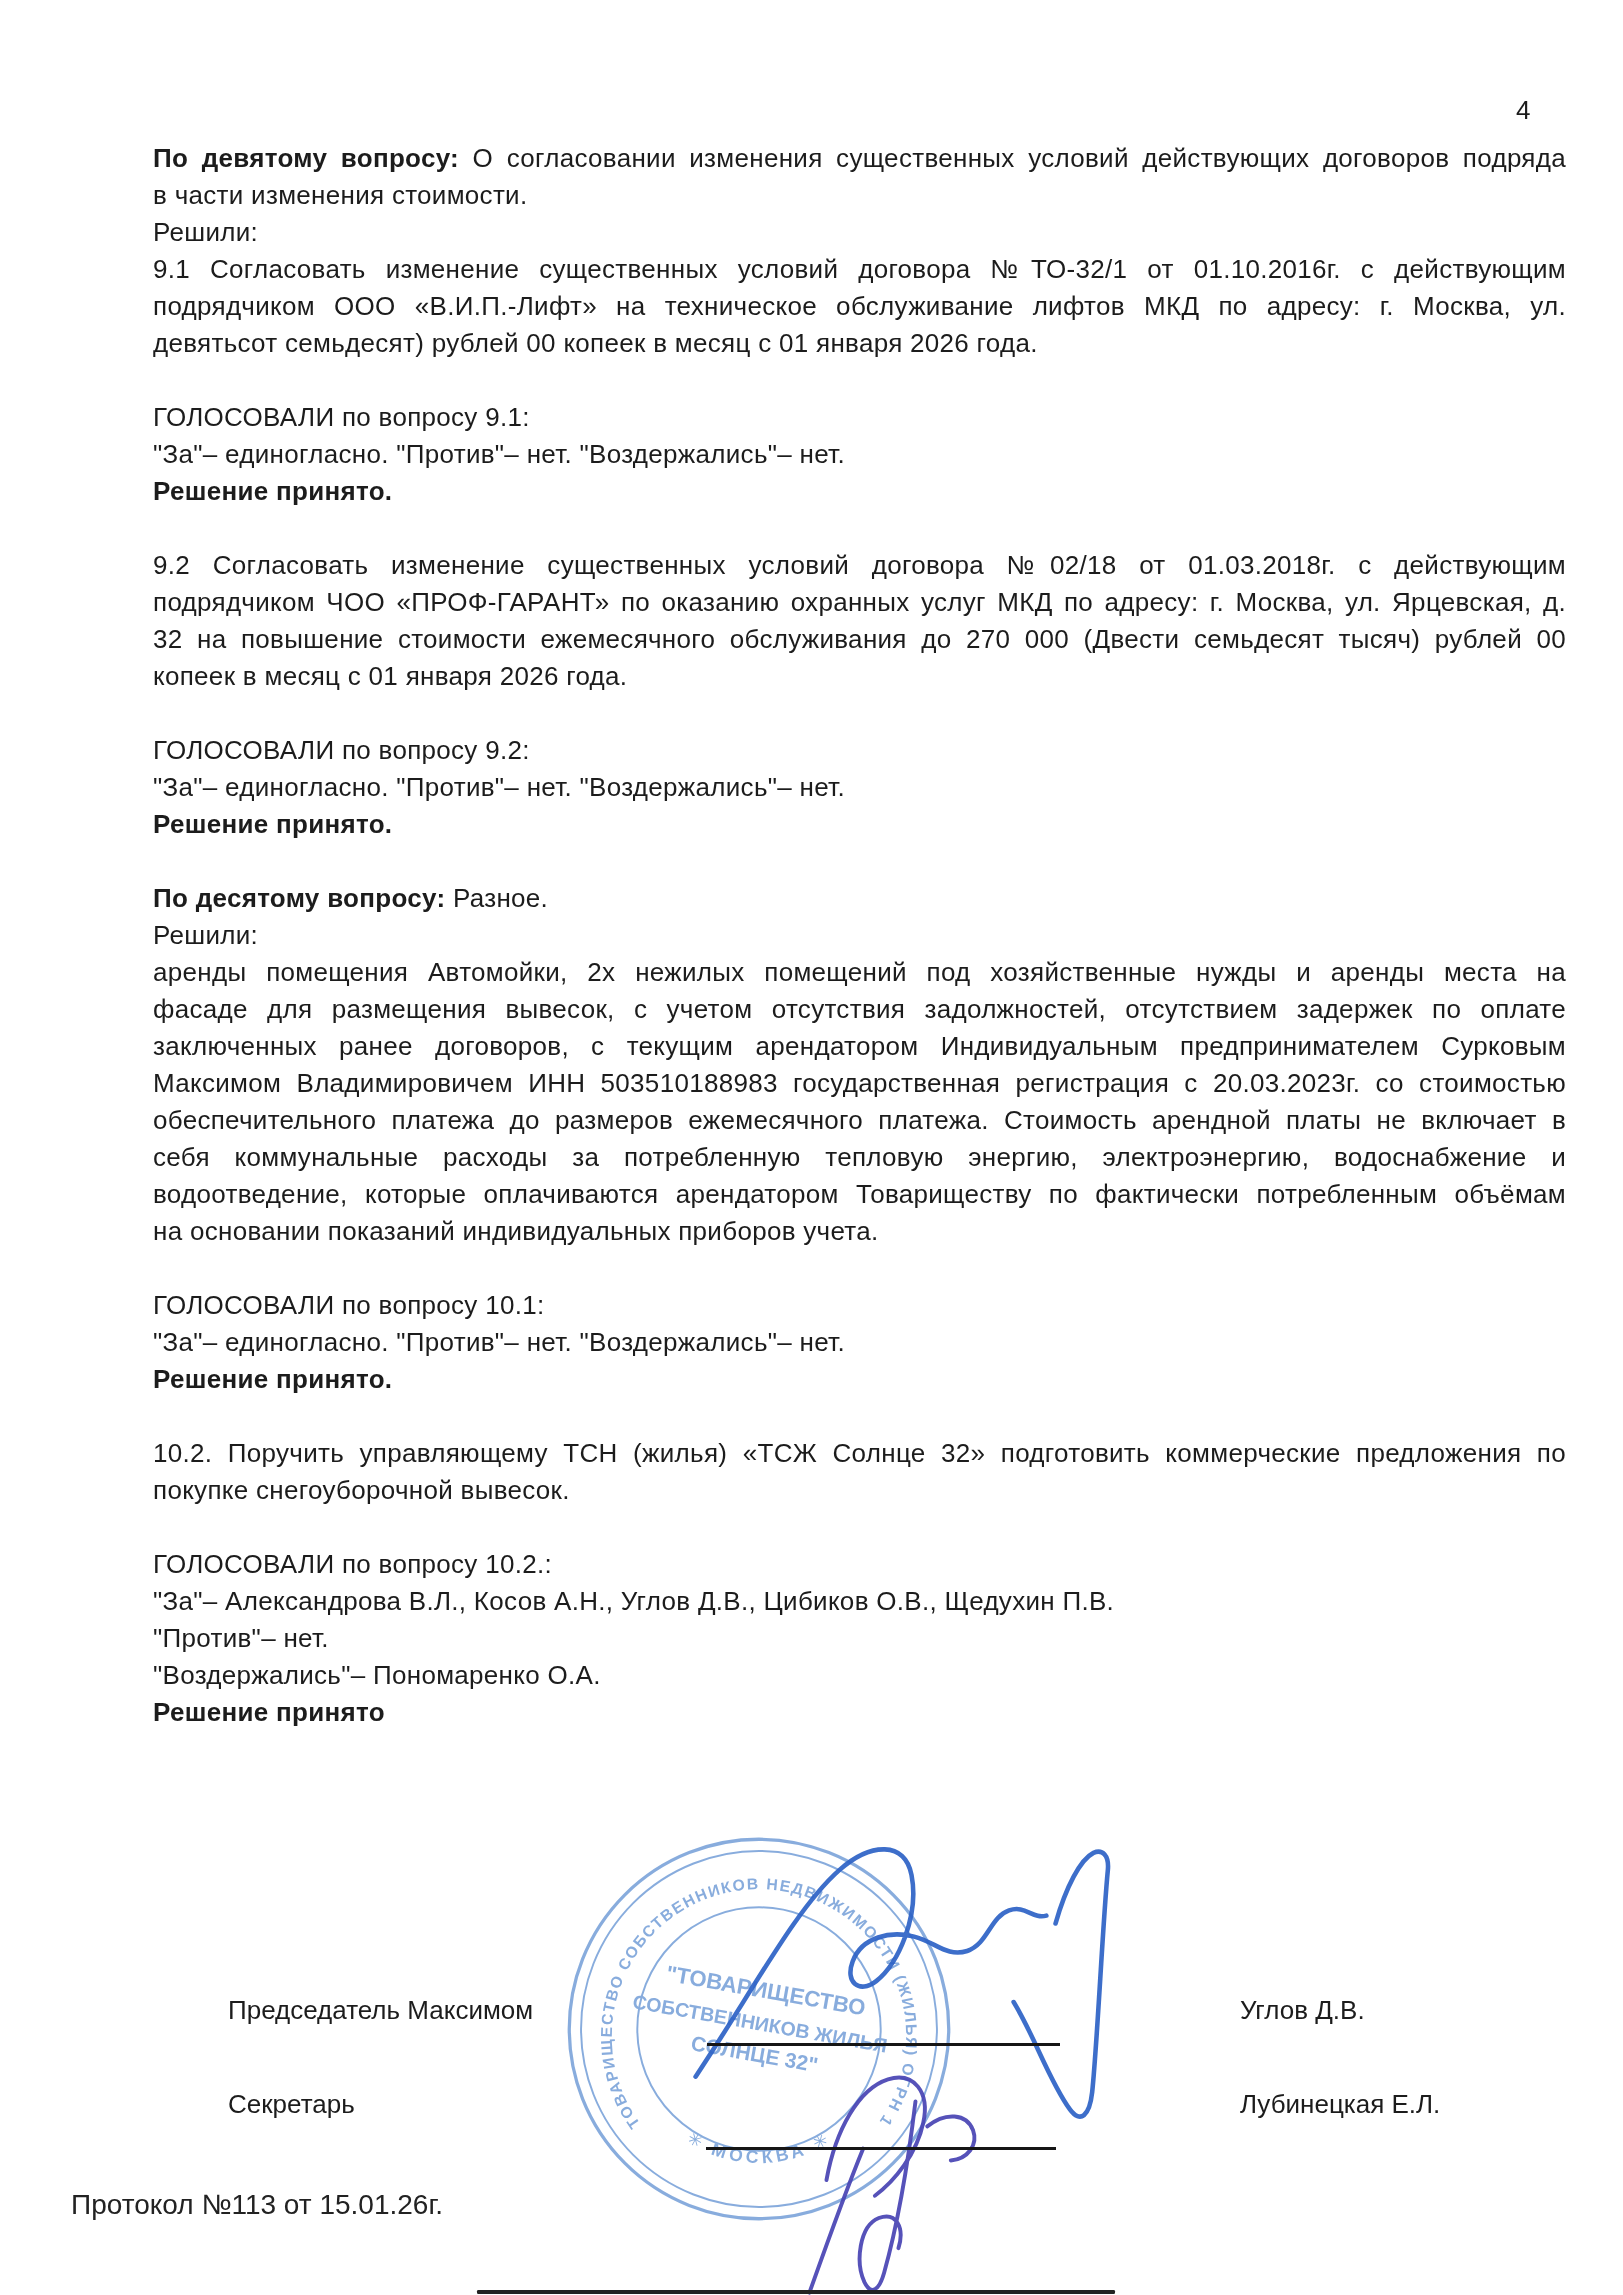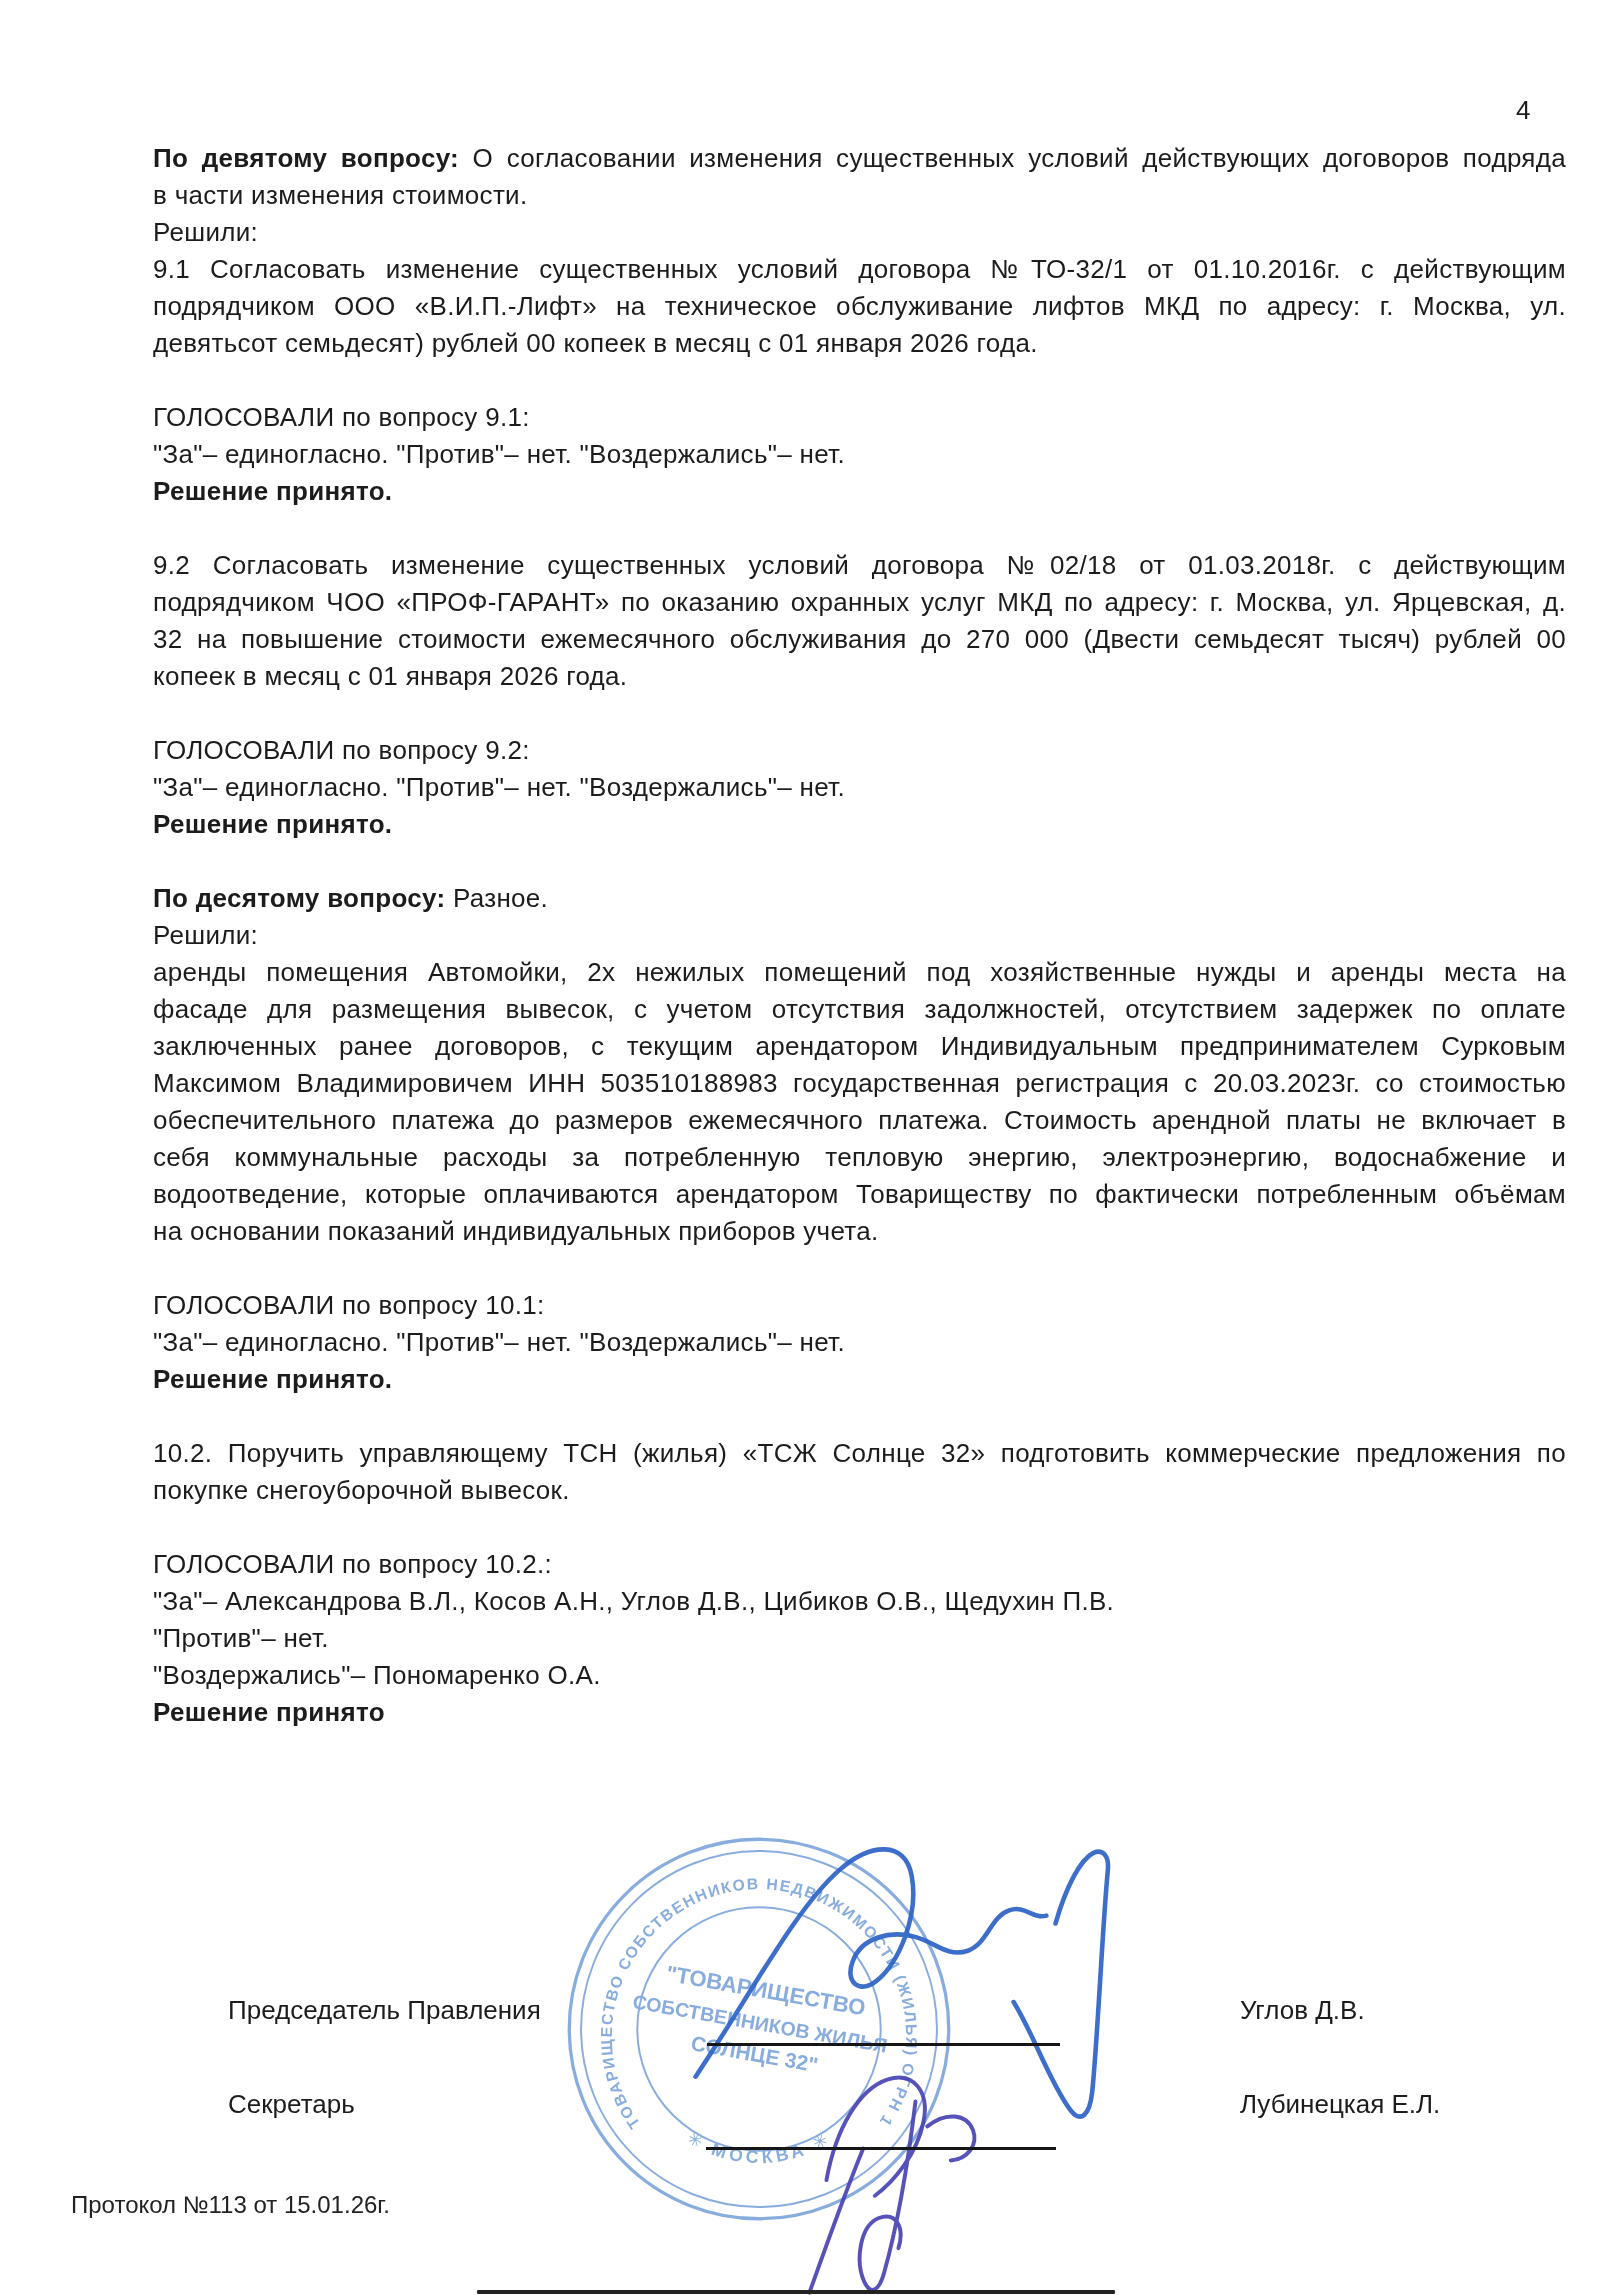--- a/index.html
+++ b/index.html
@@ -14,21 +14,21 @@
   .sig-label{position:absolute;font-size:26px;line-height:30px;}
   .lbl-chair{left:228px;top:1995px;}
   .lbl-chair-name{left:1240px;top:1995px;}
   .lbl-secr{left:228px;top:2089px;}
   .lbl-secr-name{left:1240px;top:2089px;}
   .sigline{position:absolute;height:2.6px;background:#161616;}
   .sigline1{left:707px;top:2043px;width:353px;}
   .sigline2{left:706px;top:2147px;width:350px;}
   .stamp{position:absolute;left:530px;top:1800px;width:458px;height:458px;}
   .inks{position:absolute;left:655px;top:1820px;width:517px;height:476px;}
-  .footer{position:absolute;left:71px;top:2193px;font-size:24px;line-height:23.6px;color:#222;}
+  .footer{position:absolute;left:71px;top:2193px;font-size:28px;line-height:23.6px;color:#222;}
   .artifact-bottom{position:absolute;left:477px;top:2290px;width:638px;height:3.9px;background:#232323;border-radius:1.3px;}
 </style>
 </head>
 <body>
 
 <div class="page">
 
   <div class="pageno">4</div>
 
   <div class="doc">
@@ -106,21 +106,21 @@
       <path d="M 1612 2938 C 1628 2882 1650 2840 1670 2830 C 1684 2824 1694 2834 1692 2856 C 1684 2938 1676 3120 1668 3196 C 1664 3232 1650 3244 1634 3222 C 1602 3178 1580 3110 1548 3058"></path>
     </g>
     <g fill="none" stroke-width="6" stroke-linecap="round" opacity="0.92" stroke="#4844b4">
       <path d="M 1262 3330 C 1276 3252 1312 3190 1356 3176 C 1396 3164 1420 3196 1410 3242 C 1400 3290 1366 3332 1336 3354"></path>
       <path d="M 1398 3210 C 1386 3310 1368 3408 1350 3472 C 1342 3500 1330 3506 1320 3486 C 1306 3456 1312 3400 1342 3388 C 1368 3378 1382 3402 1372 3434"></path>
       <path d="M 1416 3248 C 1444 3226 1476 3228 1486 3254 C 1494 3276 1478 3298 1452 3300"></path>
       <path d="M 1236 3502 C 1258 3440 1290 3350 1318 3282"></path>
     </g>
   </svg>
 
-  <div class="sig-label lbl-chair">Председатель Правления</div>
+  <div class="sig-label lbl-chair">Председатель Максимом</div>
   <div class="sigline sigline1"></div>
   <div class="sig-label lbl-chair-name">Углов Д.В.</div>
 
   <div class="sig-label lbl-secr">Секретарь</div>
   <div class="sigline sigline2"></div>
   <div class="sig-label lbl-secr-name">Лубинецкая Е.Л.</div>
 
   <div class="footer">Протокол №113 от 15.01.26г.</div>
 
   <div class="artifact-bottom"></div>

